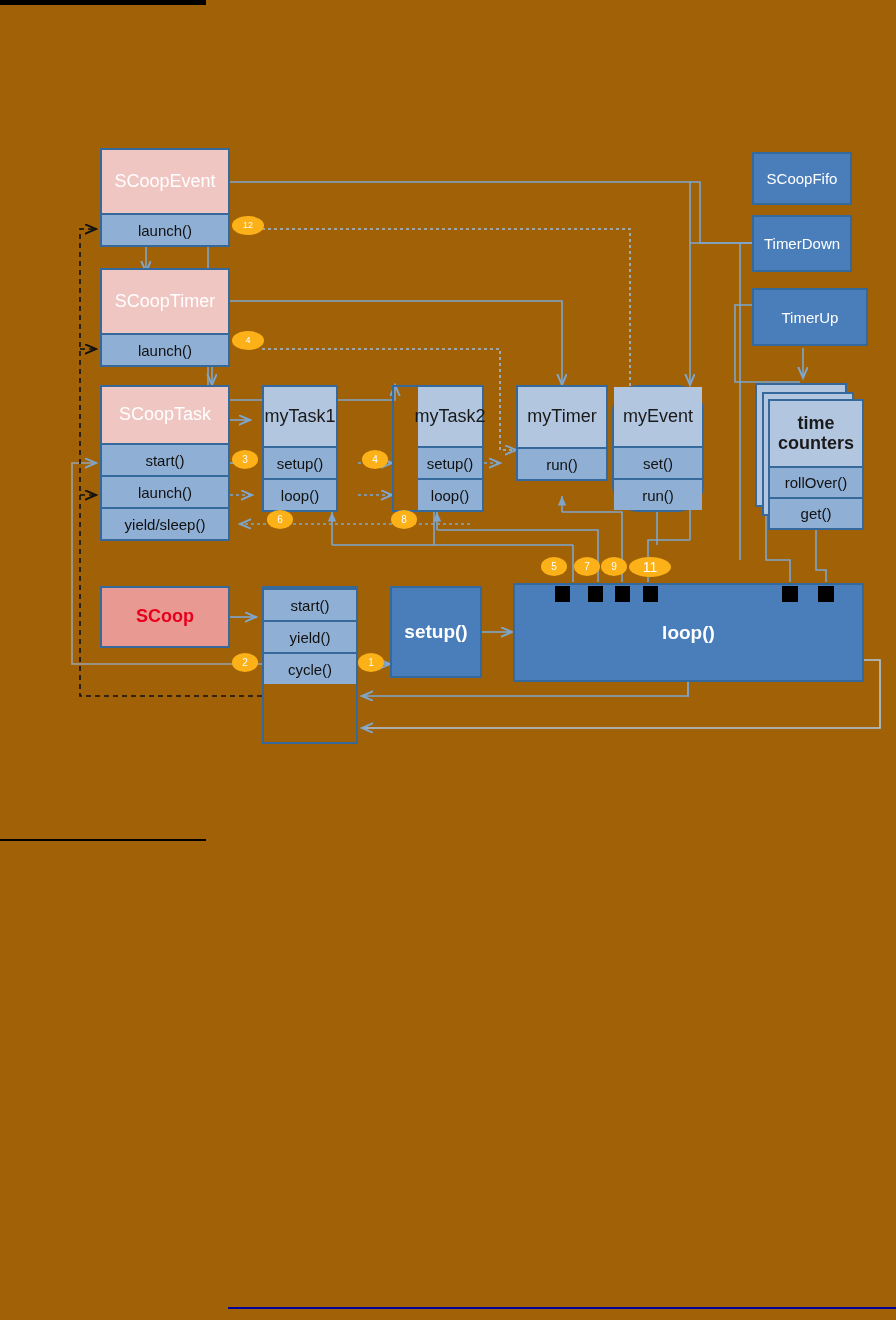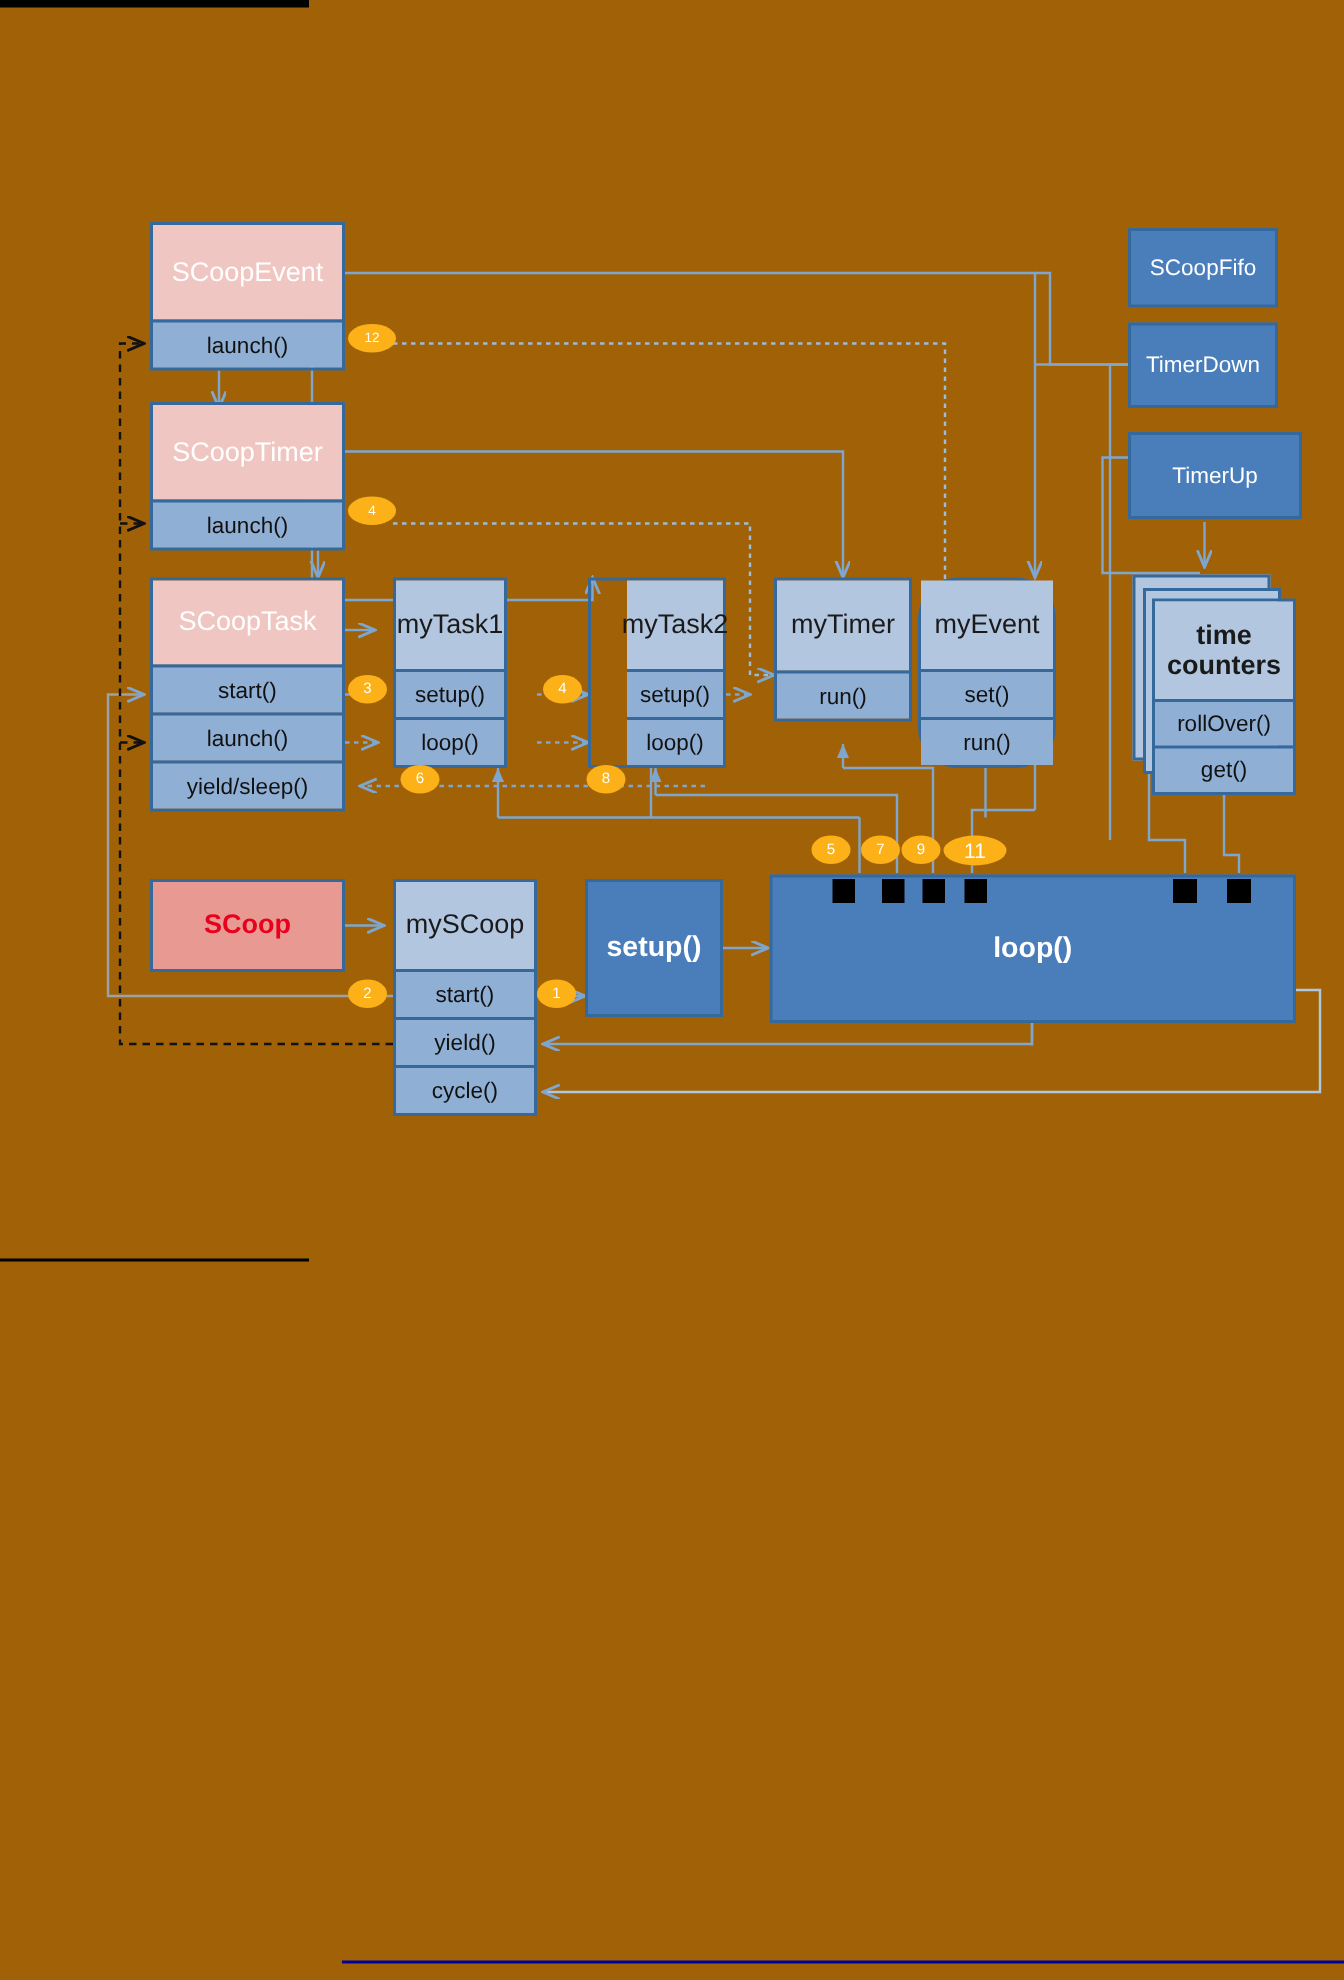--- a/index.html
+++ b/index.html
@@ -202,21 +202,20 @@
   <div class="ghost" style="left:755px;top:383px;width:92px;height:124px;"></div>
   <div class="ghost" style="left:762px;top:392px;width:92px;height:124px;"></div>
 
   <div class="box" style="left:768px;top:399px;width:96px;height:131px;">
     <div class="hdr hdr-lightblue" style="font-weight:bold;padding:0 6px;">time counters</div>
     <div class="mrow m-blue" style="height:31px;">rollOver()</div>
     <div class="mrow m-blue" style="height:31px;">get()</div>
   </div>
 
   <div class="box" style="left:262px;top:586px;width:96px;height:158px;">
-    <div class="hdr hdr-lightblue">mySCoop</div>
     <div class="mrow m-blue" style="height:32px;">start()</div>
     <div class="mrow m-blue" style="height:32px;">yield()</div>
     <div class="mrow m-blue" style="height:32px;">cycle()</div>
   </div>
 
   <div class="plain" style="left:752px;top:152px;width:100px;height:53px;">SCoopFifo</div>
   <div class="plain" style="left:752px;top:215px;width:100px;height:57px;">TimerDown</div>
   <div class="plain" style="left:752px;top:288px;width:116px;height:58px;">TimerUp</div>
 
   <div class="bigblock" style="left:390px;top:586px;width:92px;height:92px;">setup()</div>

